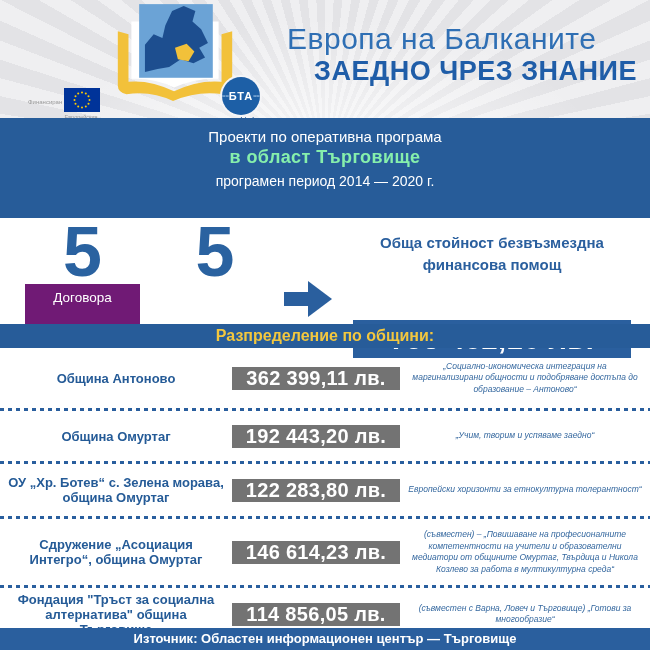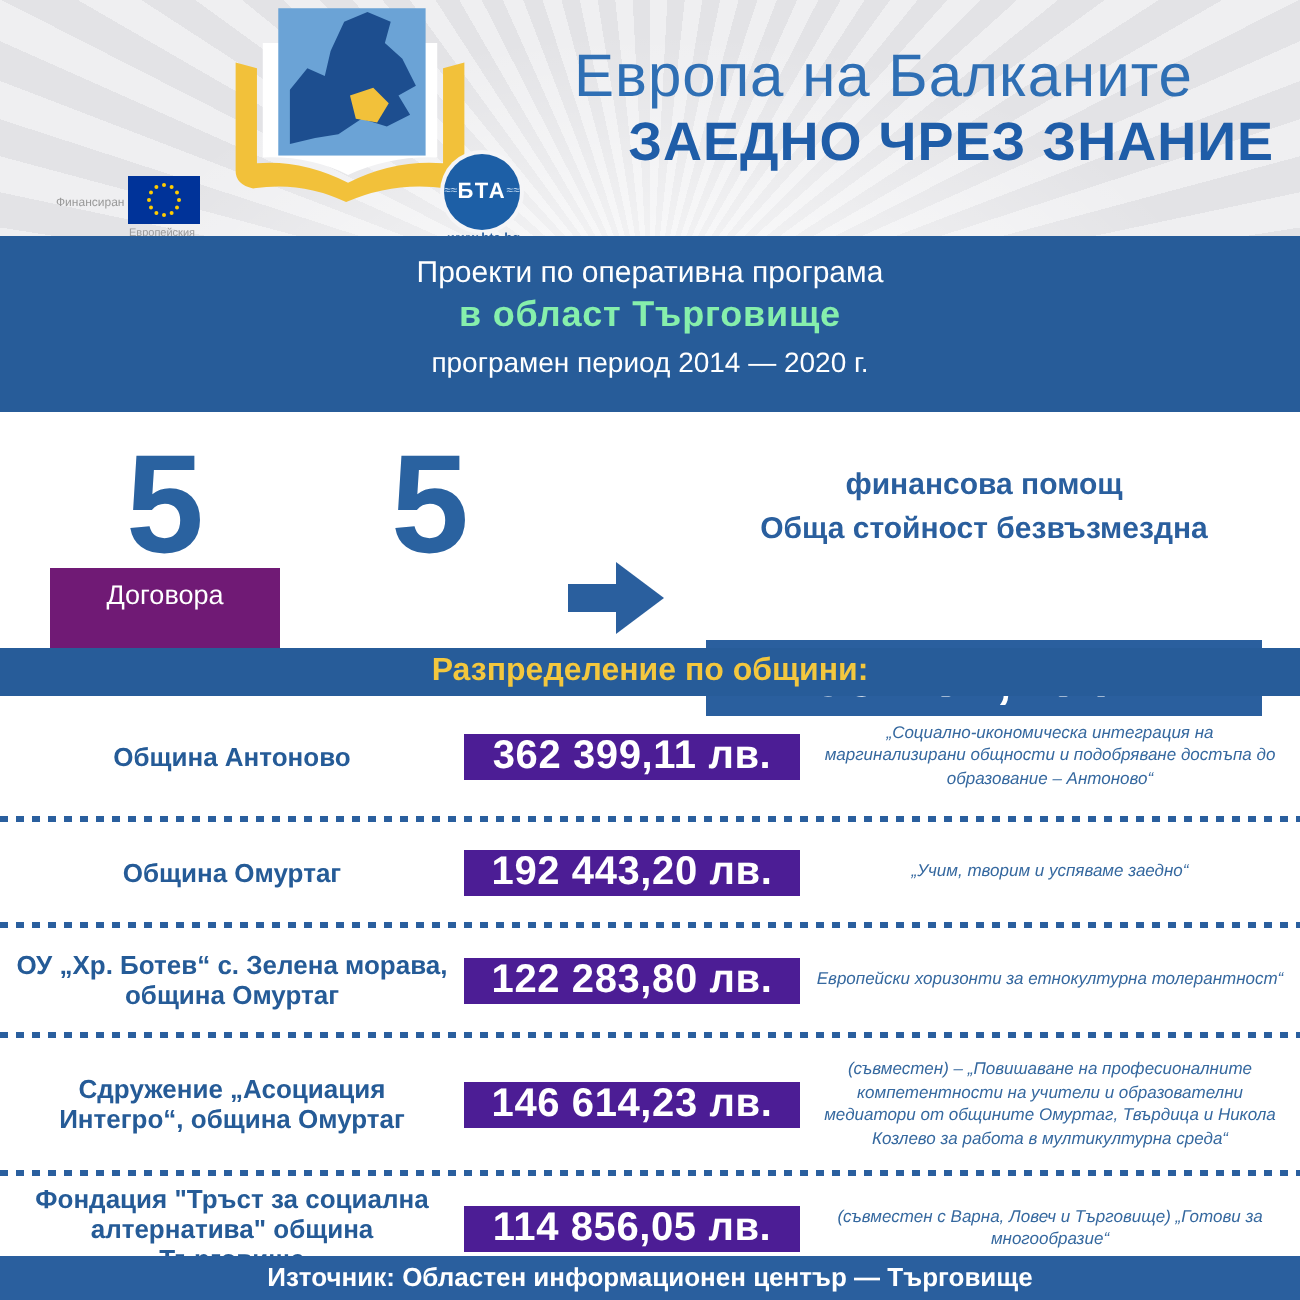--- a/index.html
+++ b/index.html
@@ -22,21 +22,21 @@
     font-size:5.5px;color:#9a9a9a;line-height:6px;}
   .bta{position:absolute;left:222px;top:77px;width:38px;height:38px;border-radius:50%;
     background:#1d5fa6;display:flex;align-items:center;justify-content:center;
     flex-direction:row;box-shadow:0 0 0 2px #f5f5f7;}
   .bta .waves{color:#bcd6f0;font-size:6px;line-height:5px;}
   .bta .bta-text{color:#fff;font-weight:bold;font-size:11px;line-height:11px;letter-spacing:1px;}
   .bta-url{position:absolute;left:214px;top:116px;width:56px;text-align:center;
     font-size:6.5px;color:#2a5f9e;font-weight:bold;}
 
   
-  .program-band{position:absolute;left:0;top:118px;width:650px;height:88px;
+  .program-band{position:absolute;left:0;top:118px;width:650px;height:100px;
     background:#275c99;text-align:center;color:#fff;}
   .pb-line1{margin-top:10px;font-size:15px;font-weight:500;}
   .pb-line2{margin-top:6px;font-size:18px;font-weight:bold;color:#f3c73e;letter-spacing:.4px;}
   .pb-line3{margin-top:2px;font-size:18px;font-weight:bold;color:#86efac;letter-spacing:.4px;}
   .pb-line4{margin-top:5px;font-size:14px;}
 
   
   .stat-num{position:absolute;top:220px;font-size:70px;font-weight:bold;color:#2a62a0;
     line-height:64px;text-align:center;}
   .stat-num.n1{left:25px;width:115px;}
@@ -57,21 +57,21 @@
   
   .dist-band{position:absolute;left:0;top:324px;width:650px;height:24px;line-height:24px;
     background:#275c99;color:#f3c73e;font-size:16px;font-weight:bold;text-align:center;}
   .rows{position:absolute;left:0;top:348px;width:650px;}
   .row{display:flex;align-items:center;}
   .r1{height:60px;} .r2{height:50px;} .r3{height:52px;} .r4{height:66px;} .r5{height:52px;}
   .sep{height:3px;background-image:repeating-linear-gradient(90deg,#2a5f9e 0 4px,transparent 4px 8px);}
   .col-name{width:232px;text-align:center;color:#255b97;font-weight:bold;font-size:13px;
     line-height:15px;padding:0 8px;box-sizing:border-box;}
   .col-amount{width:168px;}
-  .amount-box{background:#4c1d95;color:#fff;font-weight:bold;font-size:20px;
+  .amount-box{background:#737373;color:#fff;font-weight:bold;font-size:20px;
     text-align:center;padding:0 0;letter-spacing:.3px;}
   .col-desc{flex:1;text-align:center;color:#35689f;font-style:italic;font-size:8.5px;
     line-height:11.5px;padding:0 8px;}
 
   
   .footer{position:absolute;left:0;top:628px;width:650px;height:22px;line-height:22px;
     background:#2a5f9e;color:#fff;font-weight:bold;font-size:13px;text-align:center;}
 </style>
 </head>
 <body>
@@ -134,22 +134,22 @@
   <div class="stat-num n1">5</div>
   <div class="stat-label l1">Договора</div>
   <div class="stat-num n2">5</div>
 
   <div class="arrow">
     <div class="shaft"></div>
       <div class="head"></div>
   </div>
 
   <div class="total-label">
+    <div>Обща стойност безвъзмездна</div>
     <div>финансова помощ</div>
-    <div>Обща стойност безвъзмездна</div>
   </div>
   <div class="total-box">793 482,16 лв.</div>
 
   <div class="dist-band">Разпределение по общини:</div>
 
   <div class="rows">
 
     <div class="row r1">
       <div class="col-name">Община Антоново</div>
       <div class="col-amount">

